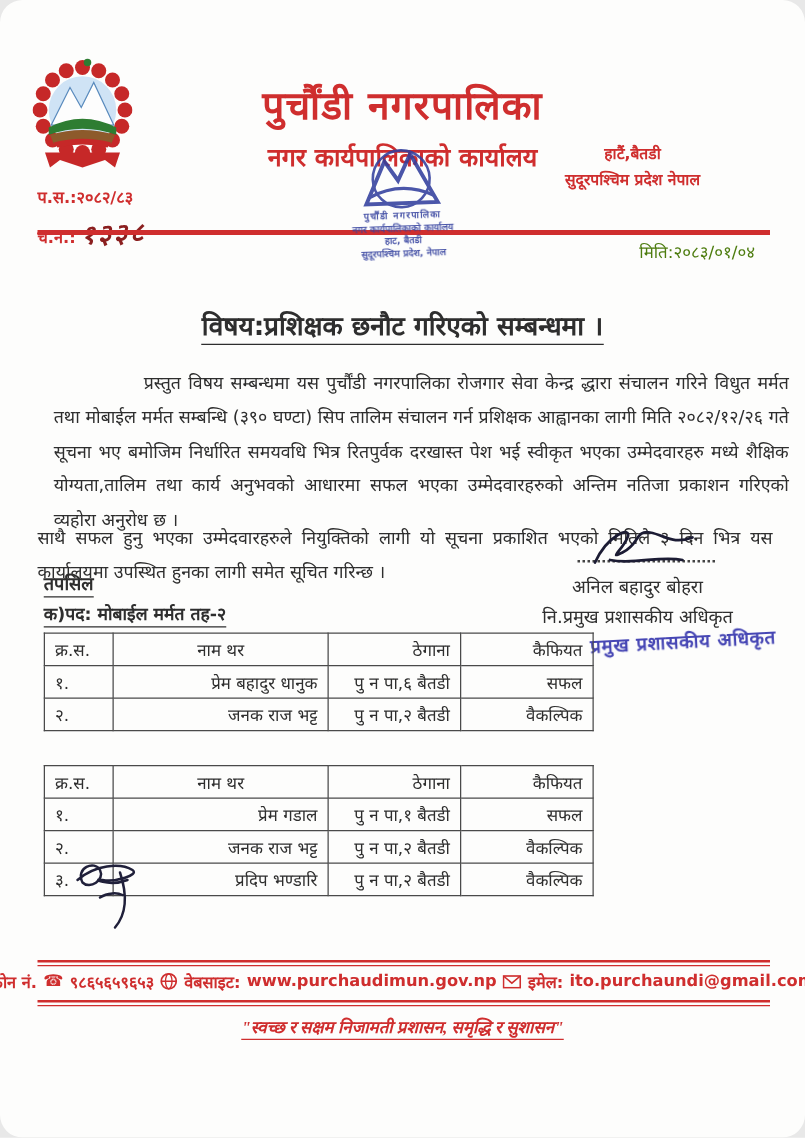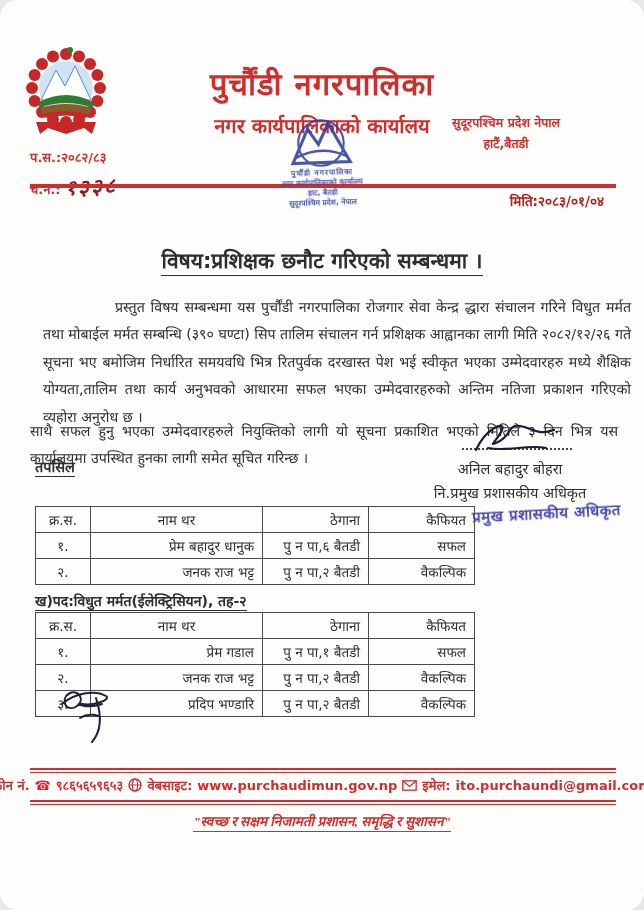--- a/index.html
+++ b/index.html
@@ -32,21 +32,21 @@
     transform:rotate(-3deg); letter-spacing:2px;
     font-family:"DejaVu Serif", serif; font-style:italic; font-weight:bold;
   }
   .addr-block {
     position:absolute; right:28px; top:112px; width:220px;
     text-align:center; font-size:12.5px; color:#cf2e2e; font-weight:bold; line-height:1.7;
   }
   .phone-line { white-space:nowrap; }
   .phone-icon { font-size:15px; vertical-align:-1px; }
   .red-rule { position:absolute; left:30px; right:28px; top:184px; height:4px; background:#cf2e2e; z-index:1; }
-  .date-line { position:absolute; right:40px; top:192px; font-size:13.5px; color:#b91c1c; font-weight:bold; }
+  .date-line { position:absolute; right:40px; top:192px; font-size:13.5px; color:#4d7c0f; font-weight:normal; }
   
   .round-stamp {
     position:absolute; left:252px; top:118px; width:140px; height:110px;
     z-index:2; opacity:.88; transform:rotate(-2deg);
     text-align:center; color:#33409e;
   }
   .round-stamp .stamp-line { font-size:7.5px; font-weight:bold; line-height:1.35; filter:blur(.3px); }
   .round-stamp .stamp-line.wide { letter-spacing:1px; }
   
   .salutation { position:absolute; left:30px; top:216px; font-size:13.5px; }
@@ -78,21 +78,21 @@
   .tapasil span, .tbl-title span { border-bottom:1.5px solid #2e2e2e; padding-bottom:1px; }
   .tbl-title { position:absolute; left:35px; top:481px; font-size:14px; font-weight:bold; }
   .tbl-title2 { top:591px; }
   table.result { position:absolute; left:35px; border-collapse:collapse; font-size:13.5px; }
   table.tbl1 { top:506px; }
   table.tbl2 { top:612px; }
   table.result td, table.result th {
     border:1.2px solid #4a4a4a; padding:3px 8px; font-weight:normal; text-align:right;
     height:26px;
   }
-  table.result .c-sn { width:55px; text-align:center; }
+  table.result .c-sn { width:55px; text-align:left; }
   table.result .c-name { width:172px; }
   table.result .c-addr { width:106px; }
   table.result .c-rem { width:106px; }
   table.result th.c-name { text-align:center; }
   .sig2-svg { position:absolute; left:52px; top:684px; }
   
   .foot-rule { position:absolute; left:30px; right:28px; height:5px; border-top:2.5px solid #cf2e2e; border-bottom:1.5px solid #cf2e2e; }
   .foot-rule.r1 { top:768px; } .foot-rule.r2 { top:800px; }
   .foot-contact {
     position:absolute; left:0; top:776px; width:100%;
@@ -147,22 +147,22 @@
 
   <div class="ref-block">
     <div class="ref-line">प.स.:२०८२/८३</div>
     <div class="ref-line">
       <span>च.न.:</span>
       <span class="dispatch-number">१३३८</span>
     </div>
   </div>
 
   <div class="addr-block">
+    <div>हाटैं,बैतडी</div>
     <div>सुदूरपश्चिम प्रदेश नेपाल</div>
-    <div>हाटैं,बैतडी</div>
   </div>
 
   <div class="red-rule"></div>
   <div class="date-line">मिति:२०८३/०१/०४</div>
 
   <div class="round-stamp">
     <svg viewBox="0 0 60 38" width="78" height="50" style="display:block;margin:0 auto;">
       <path d="M8,34 L20,8 L28,20 L36,4 L52,34 Z" fill="none" stroke="#33409e" stroke-width="2.4"></path>
       <path d="M10,30 Q30,20 50,30" fill="none" stroke="#33409e" stroke-width="2"></path>
       <circle cx="30" cy="19" r="17.5" fill="none" stroke="#33409e" stroke-width="1.6"></circle>
@@ -184,20 +184,23 @@
       <path d="M8,32 C18,10 38,2 34,12 C30,22 18,30 30,24 C44,17 40,6 52,8 C64,10 70,18 86,12 M20,30 C40,34 60,26 78,30" fill="none" stroke="#1c1c34" stroke-width="2.2" stroke-linecap="round"></path>
     </svg>
   </div>
   <div class="sig-dots"></div>
   <div class="sig-name">अनिल बहादुर बोहरा</div>
   <div class="sig-designation">नि.प्रमुख प्रशासकीय अधिकृत</div>
   <div class="designation-stamp">प्रमुख प्रशासकीय अधिकृत</div>
 
   <div class="tapasil">
     <span>तपसिल</span>
+  </div>
+  <div class="tbl-title">
+    <span>क)पद: मोबाईल मर्मत तह-२</span>
   </div>
 
   <table class="result tbl1">
     <tbody>
         <tr>
       <th class="c-sn">क्र.स.</th>
       <th class="c-name">नाम थर</th>
       <th class="c-addr">ठेगाना</th>
       <th class="c-rem">कैफियत</th>
     </tr>
@@ -209,23 +212,20 @@
     </tr>
     <tr>
       <td class="c-sn">२.</td>
       <td class="c-name">जनक राज भट्ट</td>
       <td class="c-addr">पु न पा,२ बैतडी</td>
       <td class="c-rem">वैकल्पिक</td>
     </tr>
   </tbody>
     </table>
 
-  <div class="tbl-title tbl-title2">
-    <span>ख)पद:विधुत मर्मत(ईलेक्ट्रिसियन), तह-२</span>
-  </div>
 
   <table class="result tbl2">
     <tbody>
         <tr>
       <th class="c-sn">क्र.स.</th>
       <th class="c-name">नाम थर</th>
       <th class="c-addr">ठेगाना</th>
       <th class="c-rem">कैफियत</th>
     </tr>
     <tr>

